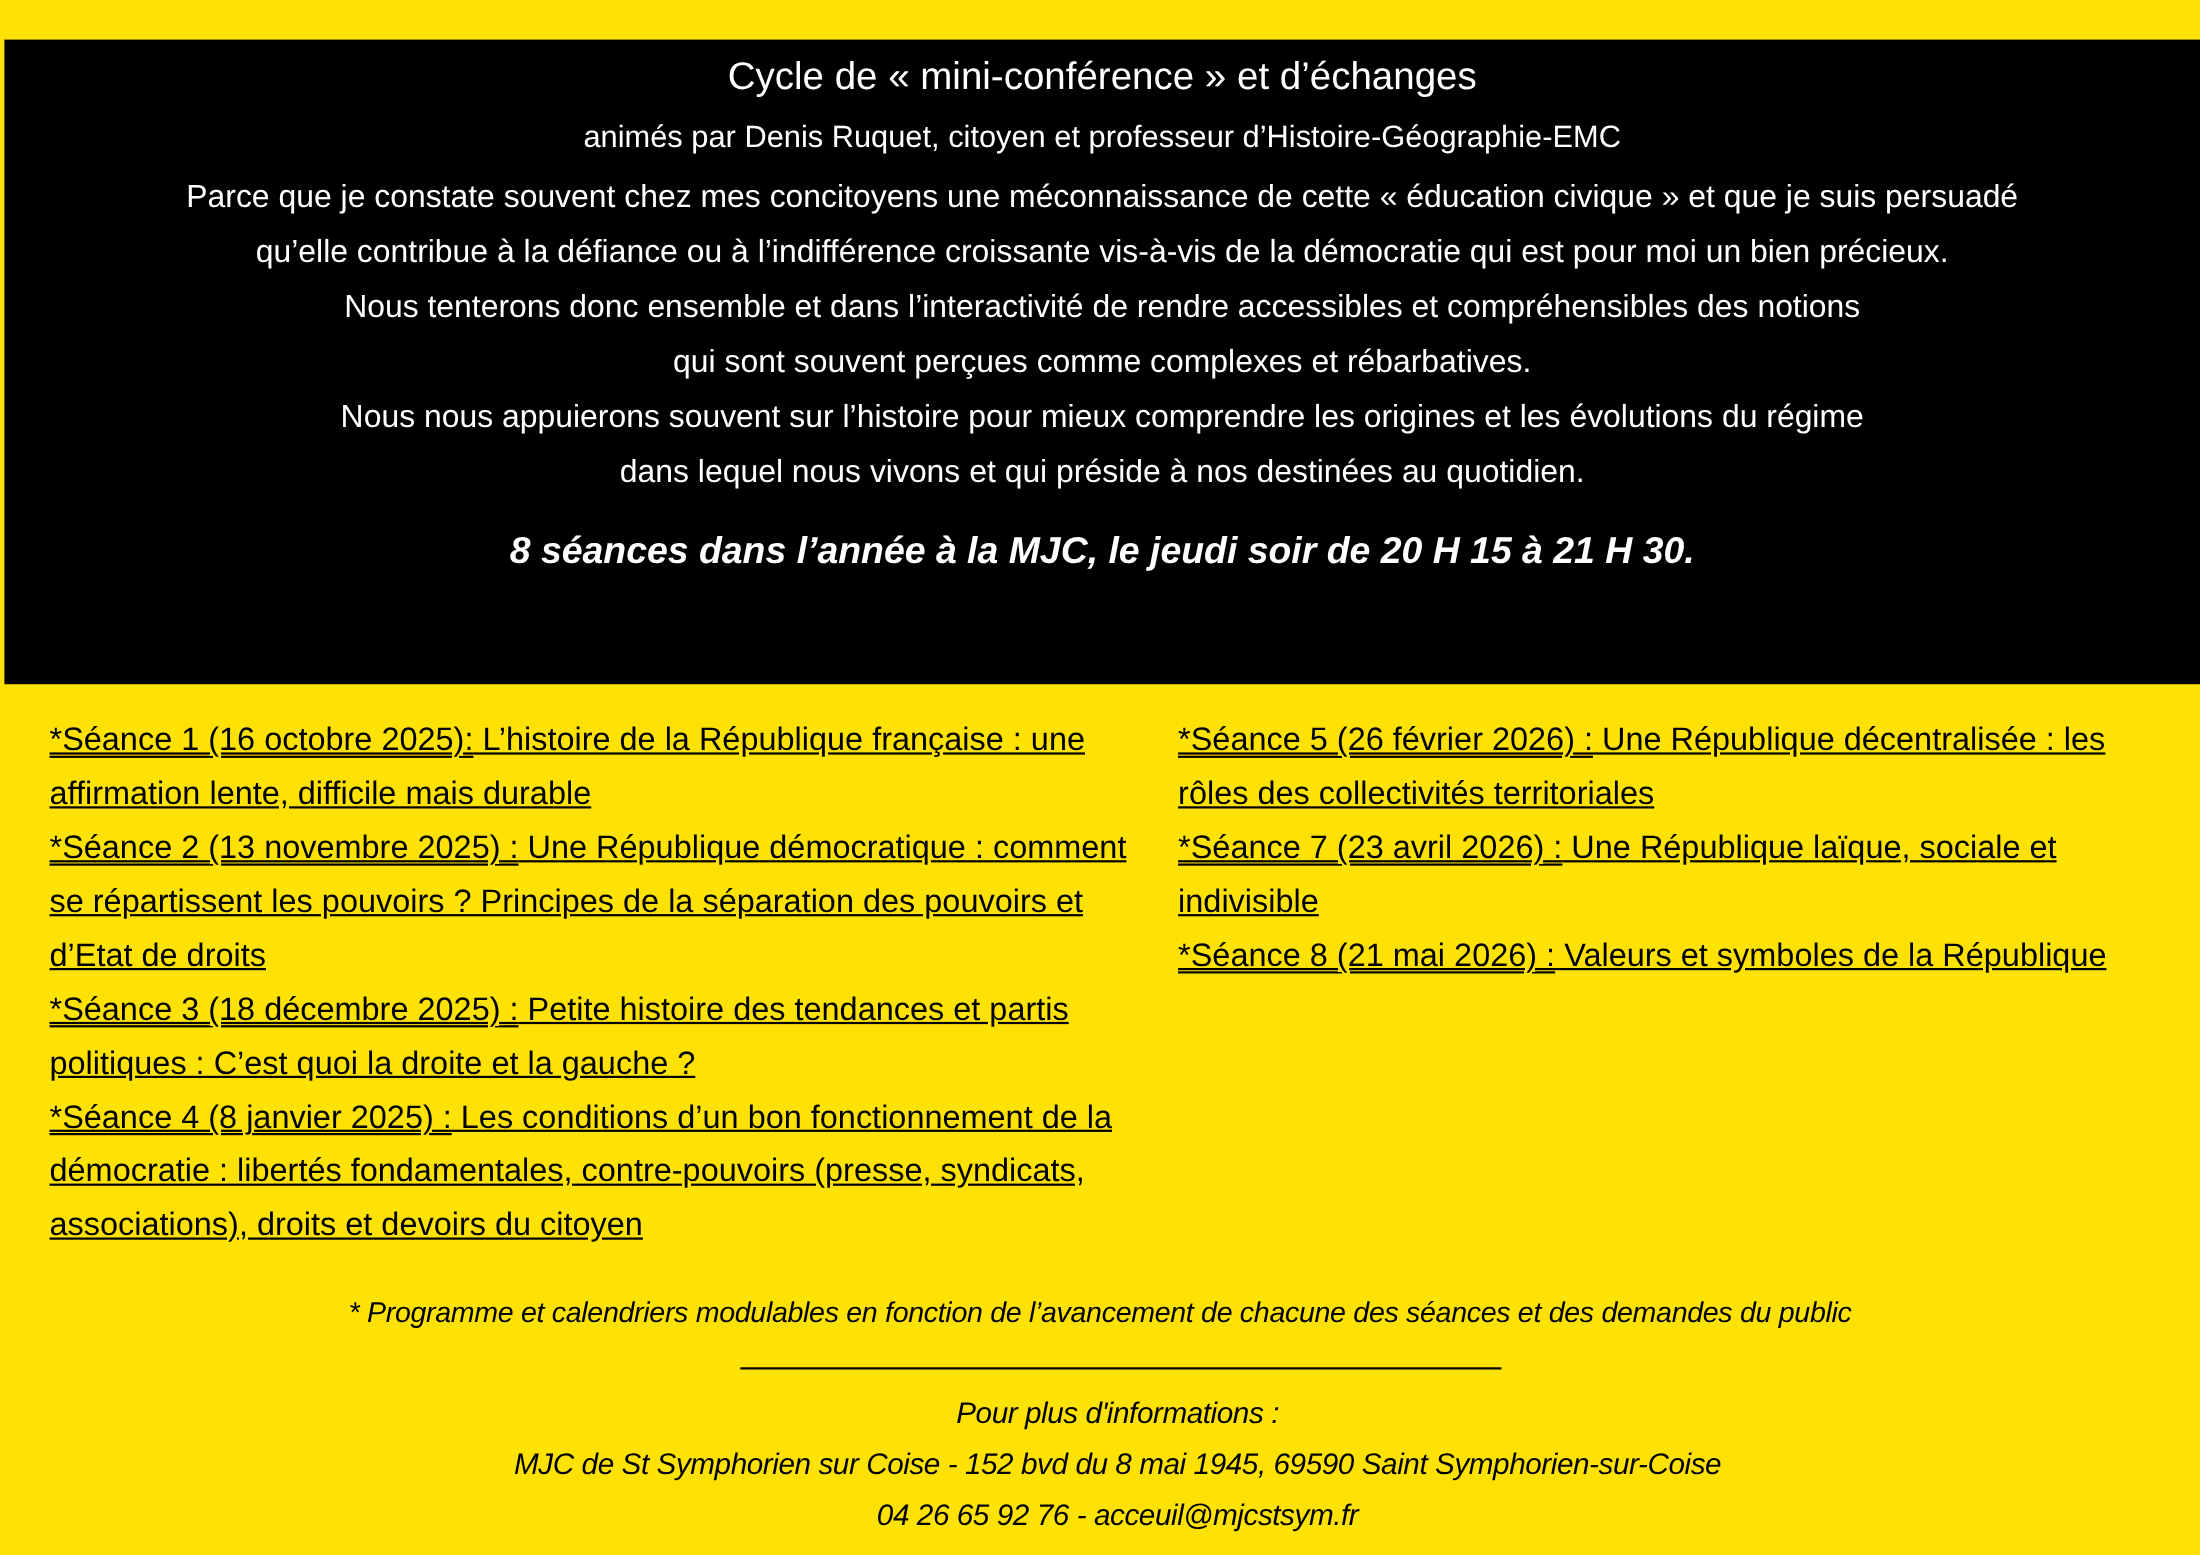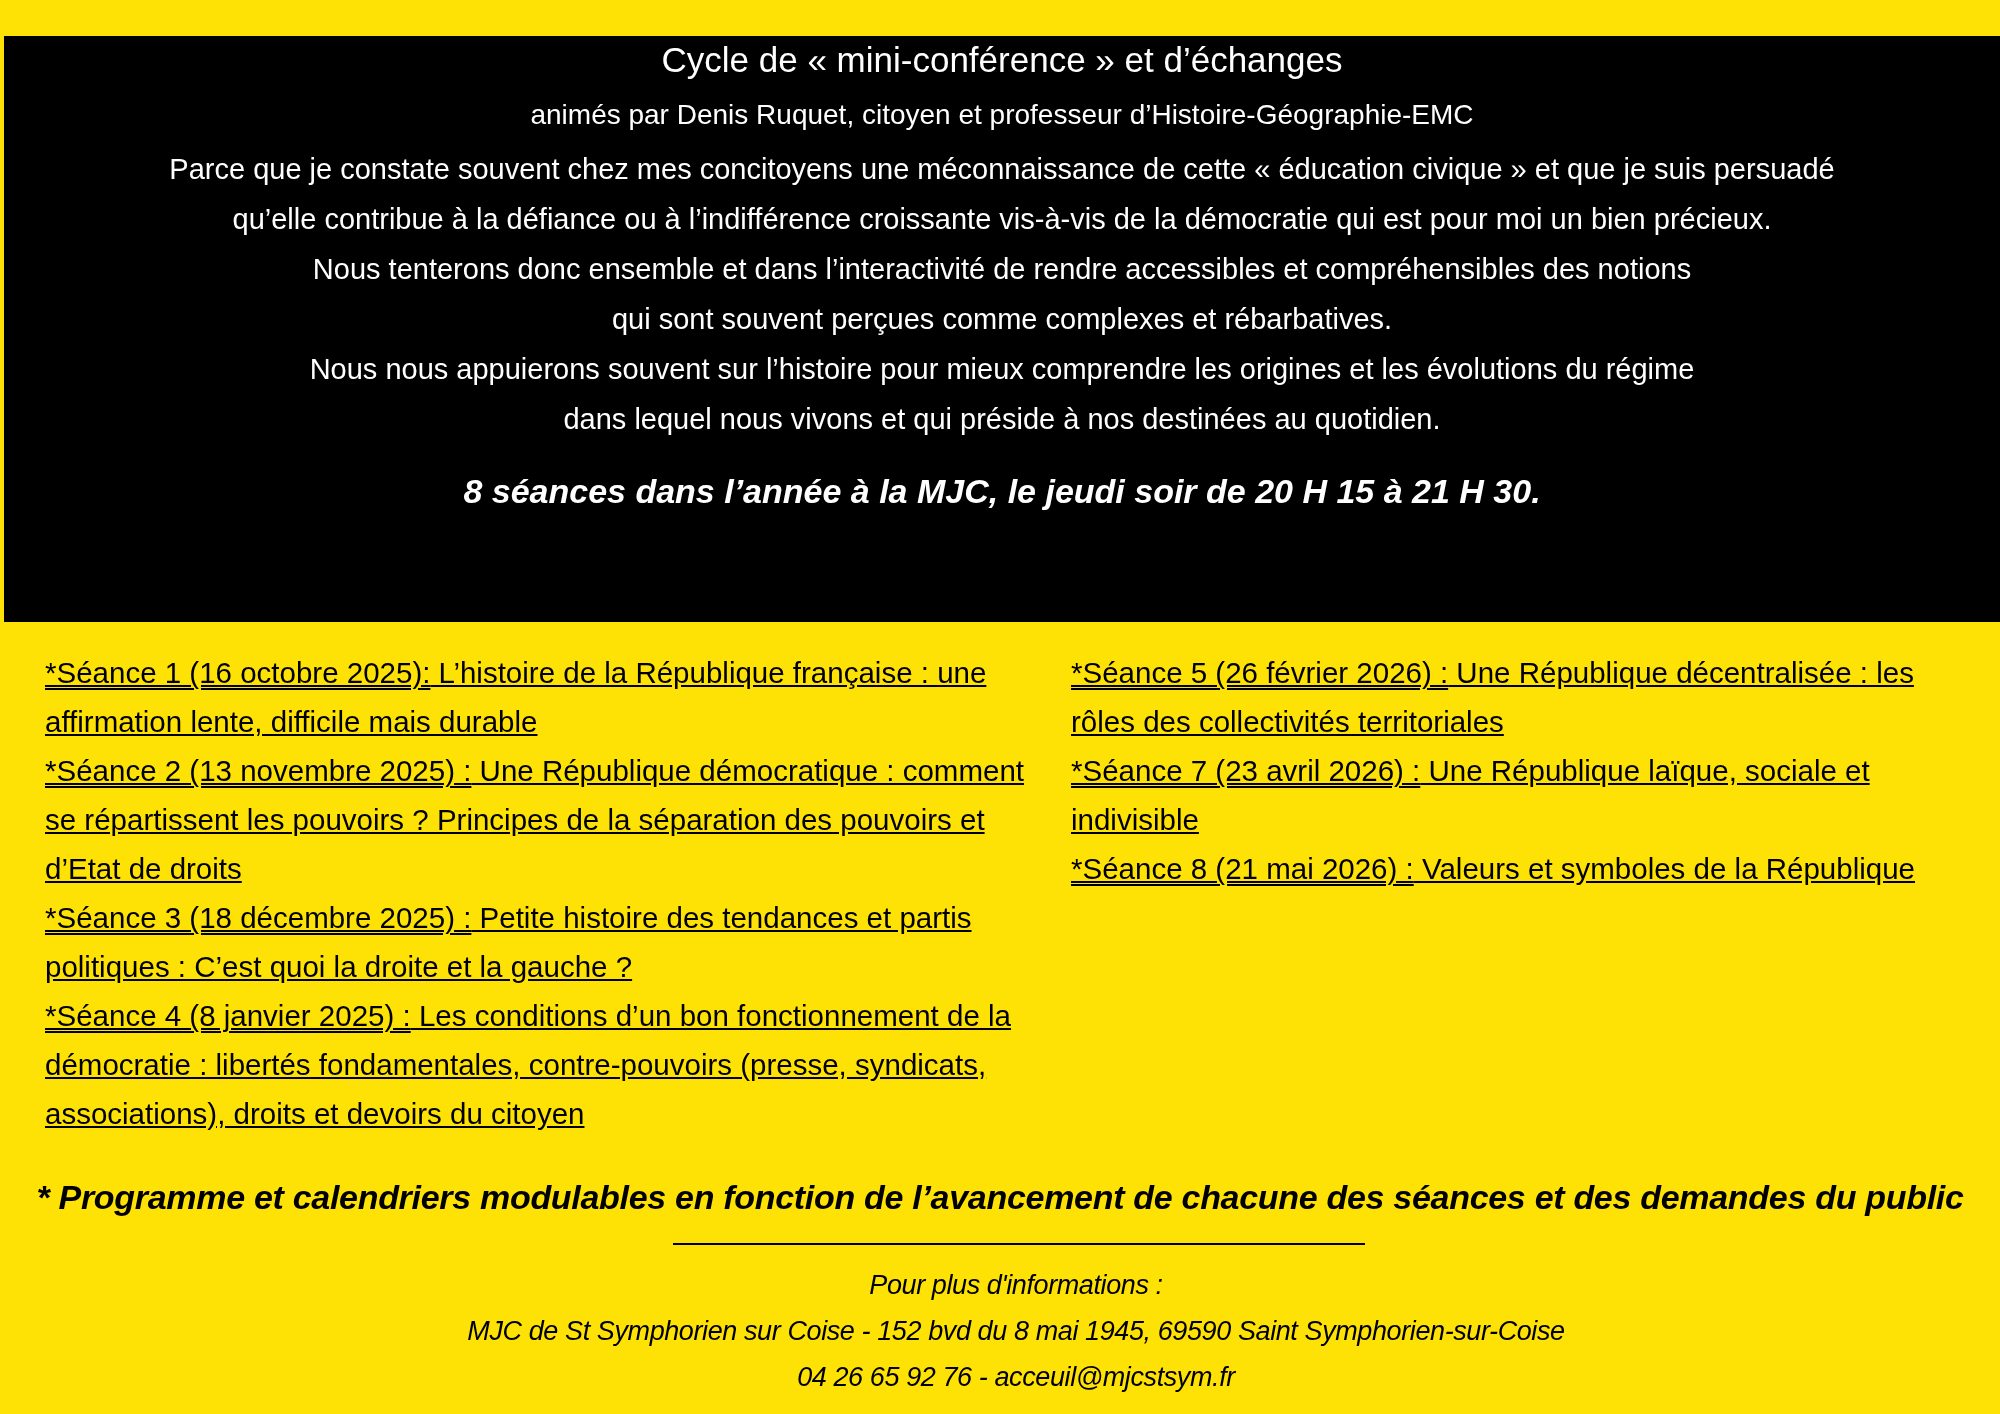--- a/index.html
+++ b/index.html
@@ -17,21 +17,21 @@
   .black-panel {
     position: absolute;
     top: 36px;
     left: 4px;
     right: 0;
     height: 586px;
     background: #000;
     color: #fff;
     text-align: center;
     box-sizing: border-box;
-    padding-top: 0;
+    padding-top: 10px;
   }
   .title {
     font-size: 35px;
     line-height: 48px;
     font-weight: 400;
   }
   .subtitle {
     font-size: 28px;
     line-height: 46px;
     margin-top: 8px;
@@ -79,22 +79,22 @@
     text-decoration-thickness: 2px;
   }
 
   
   .note {
     position: absolute;
     top: 1178px;
     left: 0;
     right: 0;
     text-align: center;
-    font-size: 34px;
-    font-weight: 700;
+    font-size: 26px;
+    font-weight: 400;
     font-style: italic;
     color: #000;
     letter-spacing: -0.3px;
   }
   .divider {
     position: absolute;
     top: 1243px;
     left: 673px;
     width: 692px;
     border-top: 2px solid #000;

